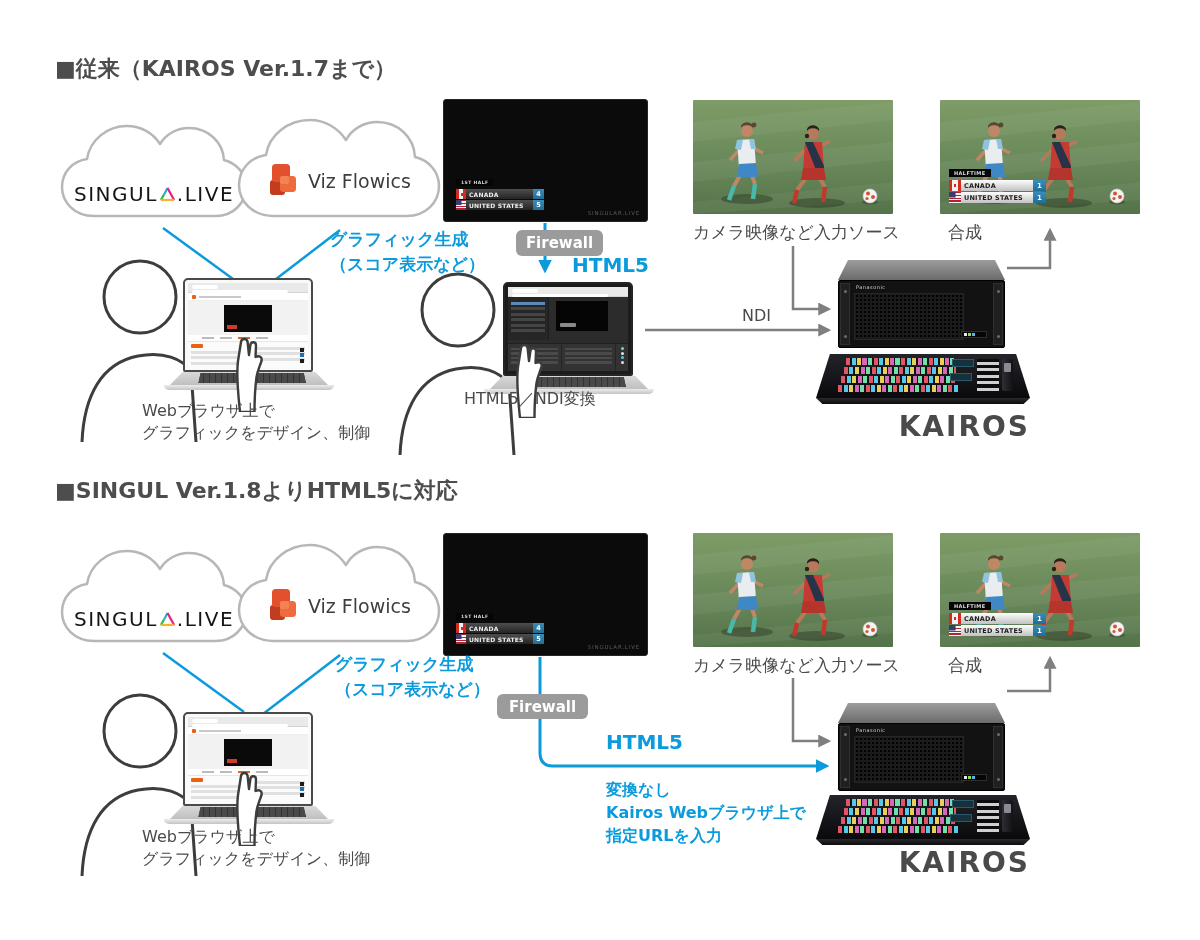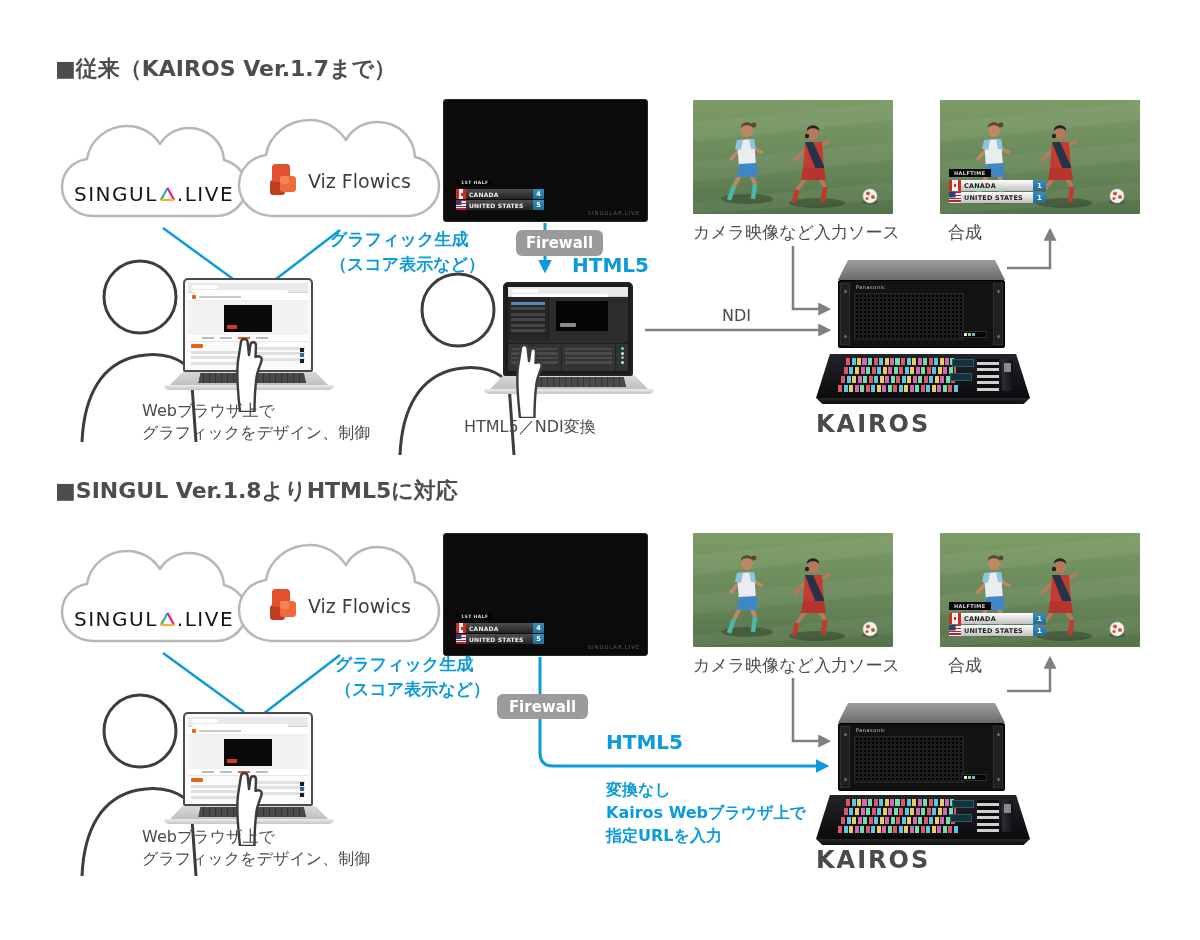--- a/index.html
+++ b/index.html
@@ -7,21 +7,21 @@
   body { font-family:"DejaVu Sans","Liberation Sans",sans-serif; }
   #canvas { position:relative; width:1200px; height:940px; background:#fff; overflow:hidden; }
   .abs { position:absolute; }
 
   
   .sec-title { font-size:22px; font-weight:bold; color:#4d4d4d; white-space:nowrap; z-index:5; }
   .blue-note { font-size:17px; font-weight:bold; color:#0b9bdc; line-height:1.45; white-space:nowrap; z-index:5; }
   .caption { font-size:16px; color:#4a4a4a; line-height:1.35; white-space:nowrap; z-index:5; }
   .small-label { font-size:16px; color:#4a4a4a; white-space:nowrap; z-index:5; }
   .html5-label { font-size:20px; font-weight:bold; color:#0b9bdc; white-space:nowrap; z-index:6; }
-  .kairos-label { font-size:24px; font-weight:bold; color:#4a4a4a; letter-spacing:2px; text-align:left; z-index:5; }
+  .kairos-label { font-size:28px; font-weight:bold; color:#4a4a4a; letter-spacing:2px; text-align:right; z-index:5; }
   .firewall-badge { background:#9b9b9b; color:#fff; font-size:15px; font-weight:bold;
       border-radius:6px; display:flex; align-items:center; justify-content:center; z-index:6; }
 
   
   #wires { left:0; top:0; z-index:1; }
 
   
   .clouds { width:384px; height:128px; z-index:2; }
   .clouds svg.cl { position:absolute; left:0; top:0; }
   .singular-logo { position:absolute; left:16px; top:78px; display:flex; align-items:center;
@@ -343,25 +343,25 @@
       </div>
     </div>
     <div class="deck">
         <div class="kb"></div>
       </div>
     <div class="front"></div>
   </div>
   <svg class="abs hand" style="left:506px;top:336px" width="40" height="82" viewBox="0 0 40 82">
     <path d="M14,82 C12,62 10,46 12,31 L15,12 C15.6,8 21,8 21.6,12 L23,25 L24.4,15 C25,11 30,11.5 30,15.5 L29.5,27 C33,25 36.5,27 35.5,31 C33.5,37 31.5,41 30.5,47 C29.5,55 28.5,65 28.5,82 Z" fill="#fff" stroke="#3d3d3d" stroke-width="2.4" stroke-linejoin="round"></path>
   </svg>
-  <div class="abs caption" style="left:464px;top:416px">
+  <div class="abs caption" style="left:464px;top:388px">
     <div>HTML5／NDI変換</div>
   </div>
 
-  <div class="abs small-label" style="left:722px;top:306px">NDI</div>
+  <div class="abs small-label" style="left:742px;top:306px">NDI</div>
 
   <div class="abs soccer" style="left:693px;top:100px">
     <svg width="200" height="114" viewBox="0 0 200 114">
       <rect width="200" height="114" fill="url(#grassGrad)"></rect>
       <polygon points="0,22 200,2 200,20 0,42" fill="rgba(255,255,255,0.05)"></polygon>
       <polygon points="0,62 200,42 200,60 0,82" fill="rgba(255,255,255,0.05)"></polygon>
       <polygon points="0,102 200,82 200,100 0,114" fill="rgba(255,255,255,0.05)"></polygon>
       <ellipse cx="54" cy="99" rx="26" ry="5" fill="rgba(25,35,18,0.35)"></ellipse>
       <ellipse cx="124" cy="103" rx="28" ry="5" fill="rgba(25,35,18,0.35)"></ellipse>
       <ellipse cx="177" cy="102" rx="8" ry="2.5" fill="rgba(25,35,18,0.3)"></ellipse>

